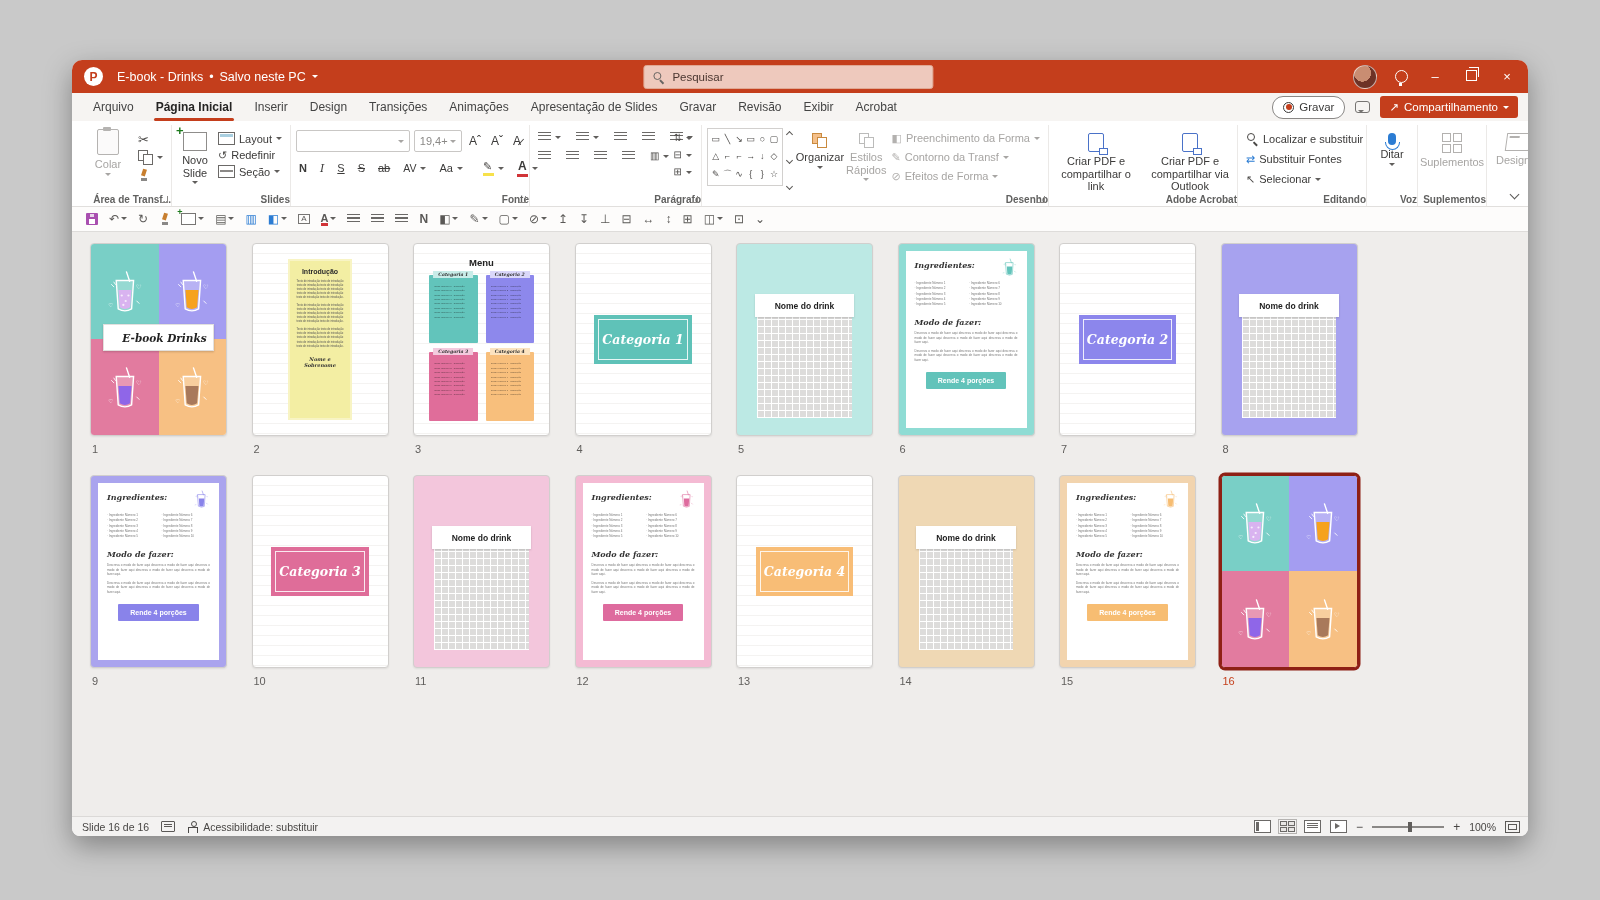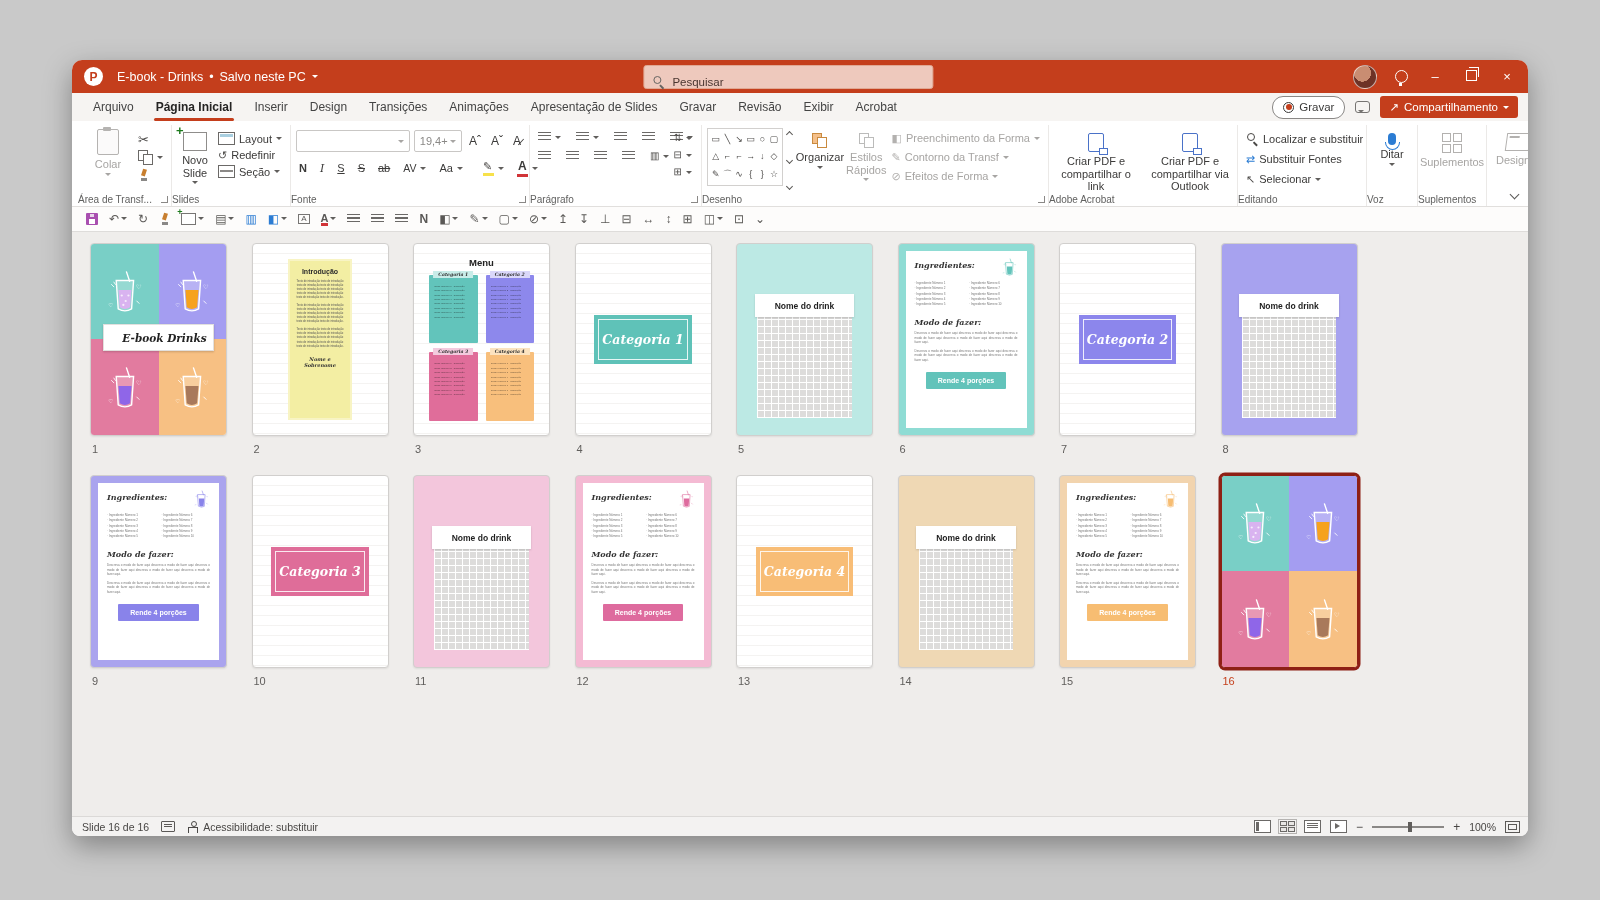--- a/index.html
+++ b/index.html
@@ -7,21 +7,21 @@
          font-family:"Liberation Sans",sans-serif;-webkit-font-smoothing:antialiased;}
   .window{position:absolute;left:72px;top:60px;width:1456px;height:776px;background:#fff;
           border-radius:10px 10px 8px 8px;overflow:hidden;box-shadow:0 10px 28px rgba(0,0,0,.35);
           display:flex;flex-direction:column;}
   
   .titlebar{height:33px;background:#c43e1c;display:flex;align-items:center;padding:0 12px;position:relative;flex:0 0 auto;}
   .appicon{width:19px;height:19px;border-radius:50%;background:#fff;color:#c43e1c;font-weight:bold;
            font-size:12px;display:flex;align-items:center;justify-content:center;margin-right:14px;}
   .doctitle{color:#fff;font-size:12.5px;display:flex;align-items:center;gap:6px;white-space:nowrap;}
   .searchbox{position:absolute;left:50%;top:5px;transform:translateX(-54%);width:272px;height:22px;
-             background:#eec9bd;border:1px solid #e0a893;border-radius:3px;display:flex;align-items:flex-end;
+             background:#eec9bd;border:1px solid #e0a893;border-radius:3px;display:flex;align-items:center;
              padding:0 8px;gap:7px;font-size:11.5px;color:#4a3630;}
   .tbright{margin-left:auto;display:flex;align-items:center;gap:18px;}
   .avatar{width:22px;height:22px;border-radius:50%;background:radial-gradient(circle at 38% 32%,#c98d72 0 42%,#6e3226 43% 100%);
           border:1px solid rgba(255,255,255,.6);}
   .icbulb{width:11px;height:11px;border:1.5px solid #fff;border-radius:50%;position:relative;display:inline-block;}
   .icbulb::after{content:"";position:absolute;left:2.5px;bottom:-4px;width:3px;height:3px;background:#fff;}
   .wbtn{color:#fff;font-size:13px;width:18px;text-align:center;cursor:default;}
   .icrestore{display:inline-block;width:9px;height:9px;border:1.2px solid #fff;position:relative;}
   .icrestore::before{content:"";position:absolute;left:2px;top:-4px;width:9px;height:9px;border:1.2px solid #fff;border-bottom:none;border-left:none;}
   
@@ -36,21 +36,21 @@
   .recdot{width:9px;height:9px;border:1.6px solid #3b3a39;border-radius:50%;position:relative;}
   .recdot::after{content:"";position:absolute;inset:1.5px;background:#c43e1c;border-radius:50%;}
   .icbubble{width:13px;height:10px;border:1.3px solid #767472;border-radius:3px;position:relative;}
   .icbubble::after{content:"";position:absolute;left:2px;bottom:-4px;width:0;height:0;border:3px solid transparent;border-top-color:#767472;}
   .sharebtn{height:22px;background:#c43e1c;color:#fff;border-radius:3px;display:flex;align-items:center;gap:5px;
             padding:0 9px;font-size:11.5px;}
   
   .ribbon{background:#fff;border-bottom:1px solid #e1dfdd;display:flex;align-items:stretch;padding:4px 4px 0 6px;flex:0 0 76px;position:relative;}
   .rgroup{position:relative;display:flex;flex-direction:column;padding:0 5px 13px 5px;border-right:1px solid #ebe9e7;}
   .rgroup:last-child{border-right:none;}
-  .glabel{position:absolute;left:0;right:0;bottom:1px;text-align:left;font-size:10px;color:#616160;white-space:nowrap;}
+  .glabel{position:absolute;left:0;right:0;bottom:1px;text-align:right;font-size:10px;color:#616160;white-space:nowrap;font-weight:bold;}
   .dlg{position:absolute;right:3px;bottom:3px;width:6px;height:6px;border-right:1.2px solid #8a8886;border-bottom:1.2px solid #8a8886;}
   .rbody{display:flex;flex:1 1 auto;align-items:stretch;gap:2px;}
   .rbig{width:50px;display:flex;flex-direction:column;align-items:center;justify-content:flex-start;gap:3px;
         padding-top:4px;font-size:11px;color:#3b3a39;text-align:center;line-height:1.15;border-radius:3px;}
   .rbig .lbl{display:flex;flex-direction:column;align-items:center;gap:2px;}
   .rcol{display:flex;flex-direction:column;justify-content:flex-start;gap:2px;padding-top:3px;}
   .rsm{display:flex;align-items:center;gap:4px;font-size:11px;color:#3b3a39;padding:1px 3px;border-radius:2px;white-space:nowrap;}
   .dis{color:#a7a5a3 !important;}
   .tri{display:inline-block;width:0;height:0;border-left:3px solid transparent;border-right:3px solid transparent;border-top:3.5px solid #605e5c;}
   .tri.w{border-top-color:#fff;}

